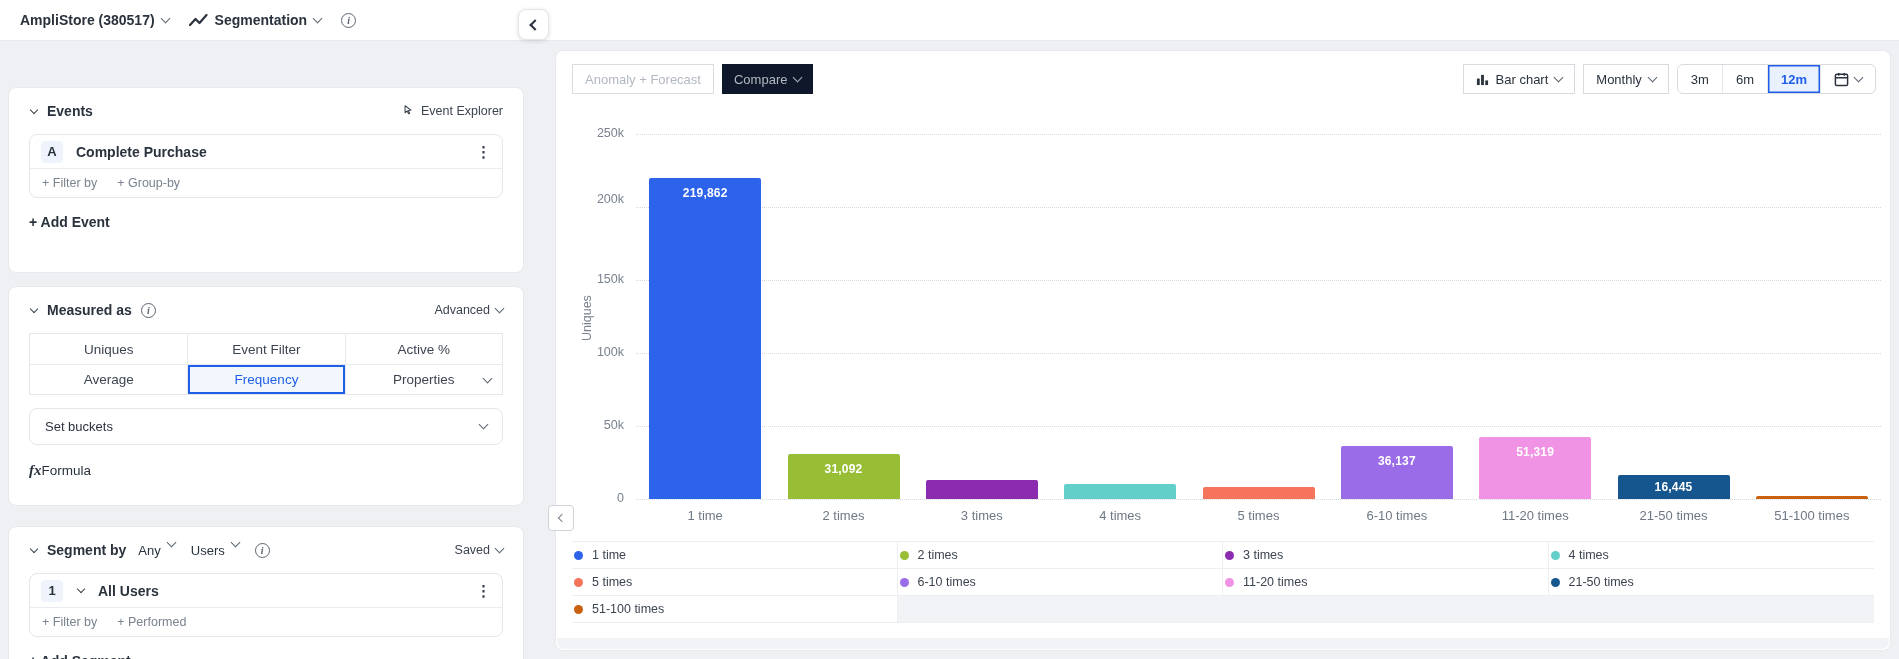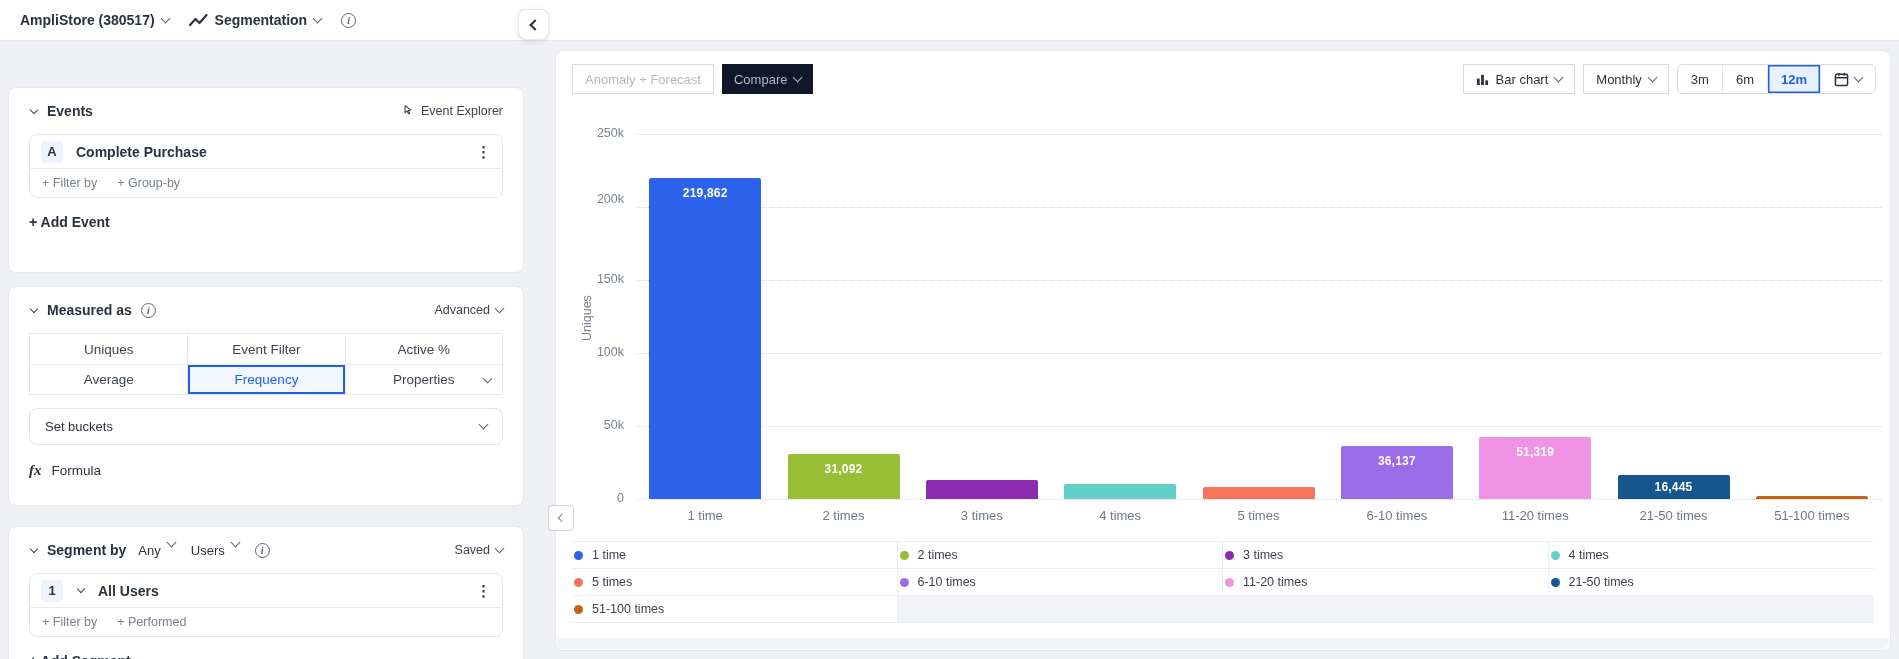--- a/index.html
+++ b/index.html
@@ -56,21 +56,21 @@
   .m-grid{margin-top:0;border:1px solid #e3e6ea;display:grid;grid-template-columns:1fr 1fr 1fr}
   .m-cell{height:30px;display:flex;align-items:center;justify-content:center;font-size:13.5px;
           color:#3c4450;position:relative;cursor:pointer;background:#fff}
   .m-cell:nth-child(2),.m-cell:nth-child(3),.m-cell:nth-child(5),.m-cell:nth-child(6){border-left:1px solid #e8eaee}
   .m-cell:nth-child(n+4){border-top:1px solid #e8eaee}
   .m-cell.selected{box-shadow:inset 0 0 0 2px #1f5fe8;background:#f2f7fe;color:#1f5fe8;font-weight:500;z-index:1}
   .m-cell .cell-chev{position:absolute;right:11px;top:14px}
   .select-box{margin-top:13px;height:37px;border:1px solid #e3e6ea;border-radius:8px;display:flex;
               align-items:center;padding:0 15px;font-size:13px;cursor:pointer}
   .select-box .chev{margin-left:auto}
-  .formula-row{display:flex;align-items:center;gap:10px;margin-top:17px;font-size:13.5px;font-weight:500;cursor:pointer}
+  .formula-row{display:flex;align-items:center;margin-top:17px;font-size:13.5px;font-weight:500;cursor:pointer}
   .fx{font-family:"Liberation Serif",serif;font-style:italic;font-weight:700;font-size:15px}
   .inline-dd{display:flex;align-items:flex-start;gap:7px;font-size:13px;font-weight:500;color:#2a323d;cursor:pointer}
   .seg-head-extras{display:flex;align-items:center;gap:16px;margin-left:12px}
 
   
   .info-i{display:inline-flex;width:15px;height:15px;border:1.4px solid #5c6570;border-radius:50%;
           align-items:center;justify-content:center;font-size:10px;font-weight:700;color:#5c6570;
           font-family:"Liberation Serif",serif;font-style:italic}
 
   

